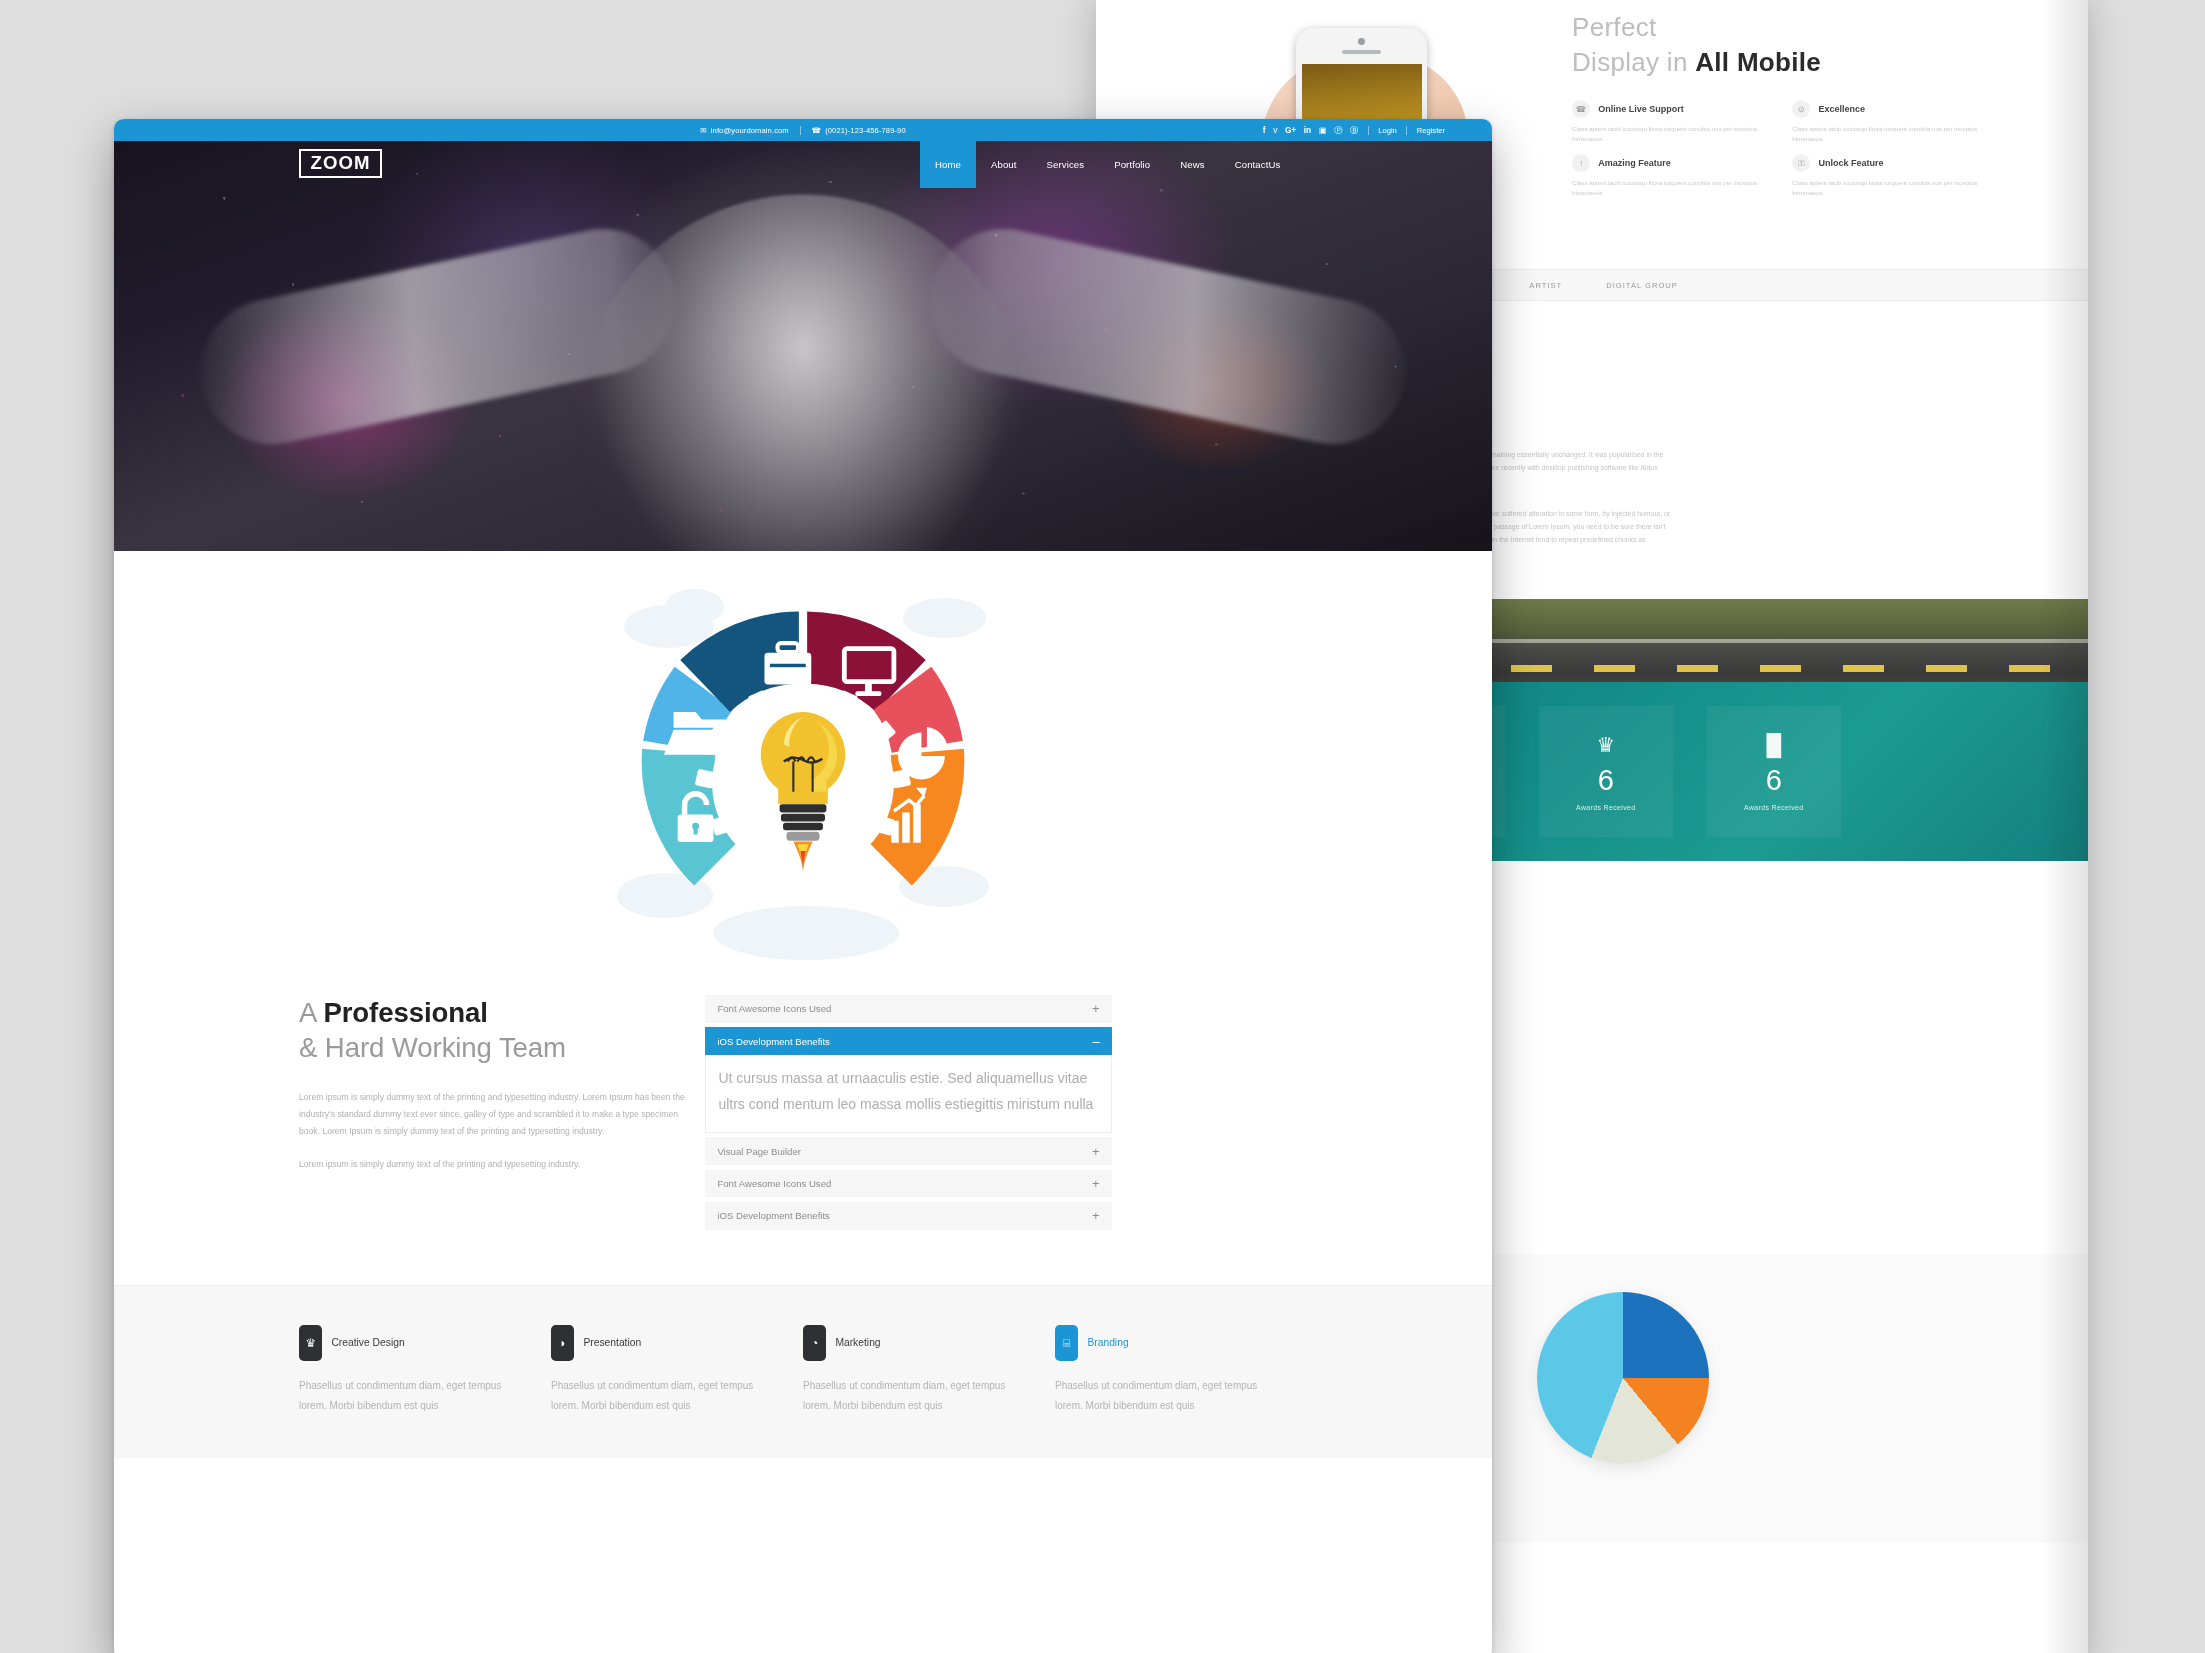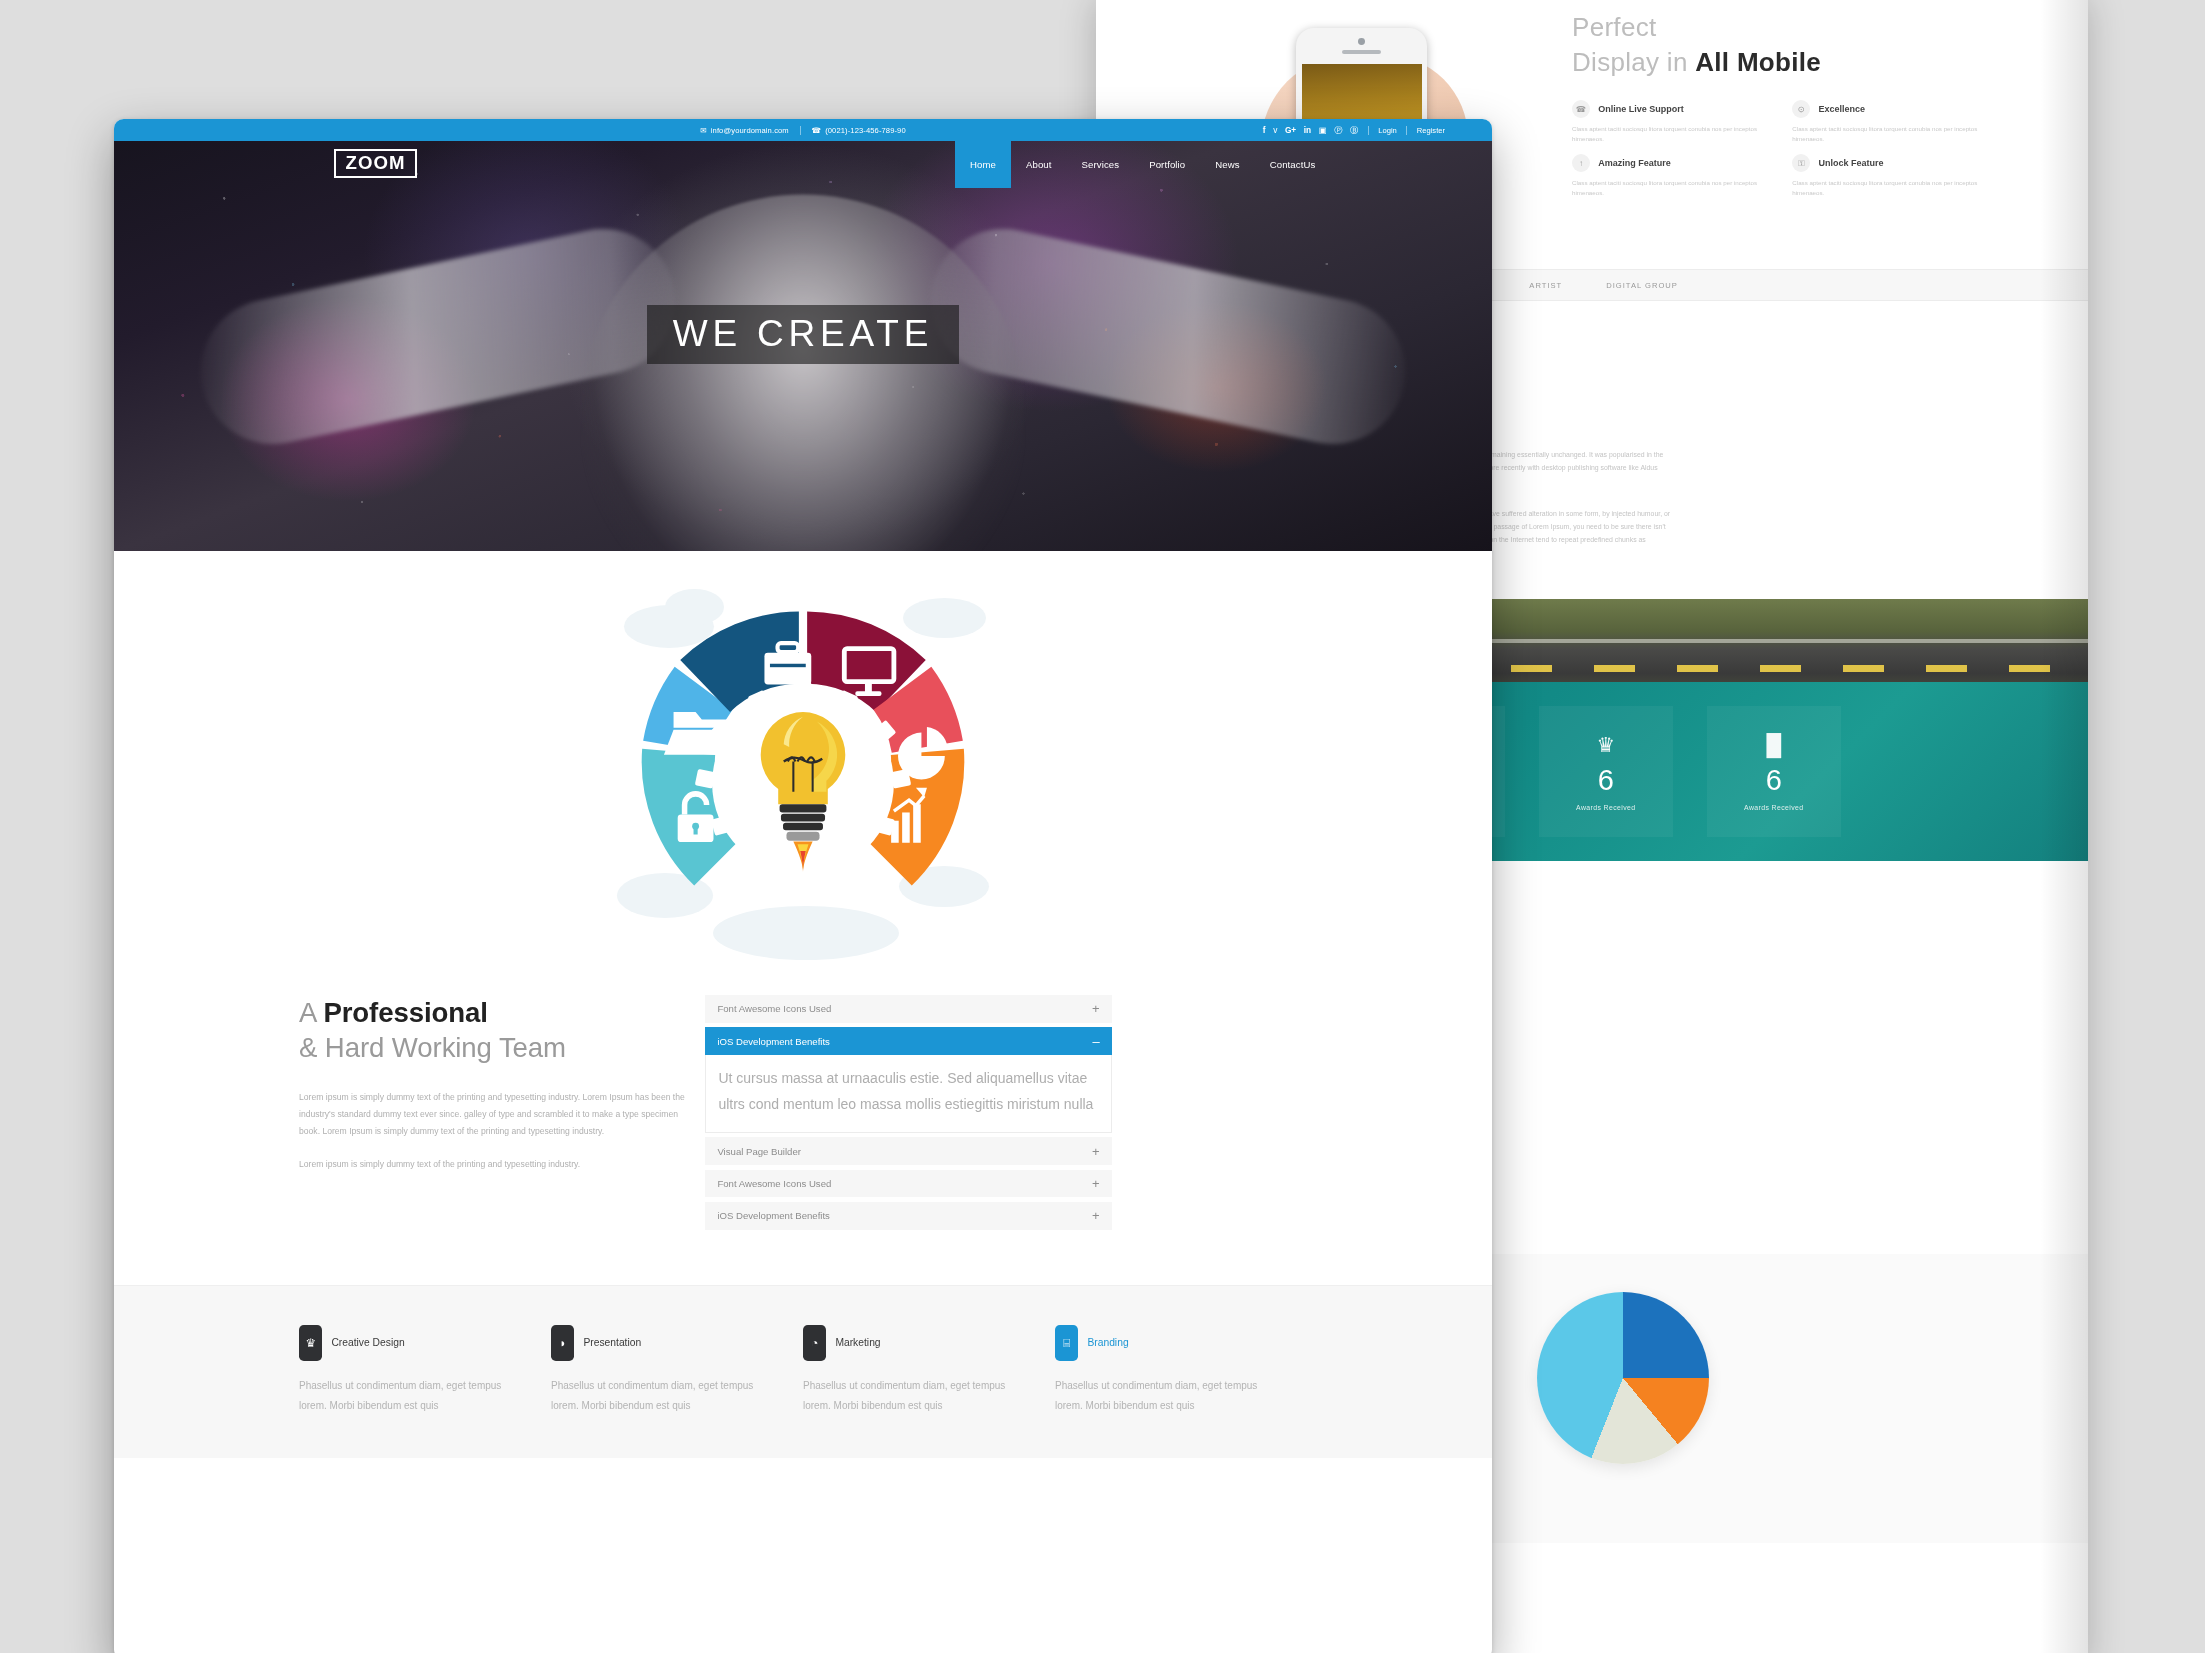--- a/index.html
+++ b/index.html
@@ -175,21 +175,21 @@
       background:radial-gradient(ellipse at 50% 36%, rgba(215,212,214,.88) 0%, rgba(150,146,152,.62) 38%, rgba(60,56,64,.18) 68%, transparent 78%);
       filter:blur(1.4px); }
   .hero-arm-l { position:absolute; left:6%; top:30%; width:482px; height:145px;
       background:linear-gradient(100deg, rgba(200,198,202,.0) 0%, rgba(196,193,199,.75) 45%, rgba(160,156,165,.55) 85%, transparent 100%);
       transform:rotate(-12deg); border-radius:76px; filter:blur(2.1px); }
   .hero-arm-r { position:absolute; right:6%; top:30%; width:482px; height:145px;
       background:linear-gradient(260deg, rgba(200,198,202,.0) 0%, rgba(196,193,199,.75) 45%, rgba(160,156,165,.55) 85%, transparent 100%);
       transform:rotate(12deg); border-radius:76px; filter:blur(2.1px); }
 
   
-  .header { position:relative; z-index:5; height:47px; display:flex; align-items:stretch;margin-left:35px; }
+  .header { position:relative; z-index:5; height:47px; display:flex; align-items:stretch; }
   .logo-wrap { position:absolute; left:185px; top:7.6px; }
   .logo { border:2.1px solid #fff; color:#fff; font-size:18.6px; font-weight:800; letter-spacing:1px;
           padding:1.4px 9.6px 2.8px; line-height:1.15; }
   .nav { position:absolute; left:806px; top:0; display:flex; height:47px; }
   .nav-item { padding:0 15px; display:flex; align-items:center; color:#fff; font-size:9.6px;
               letter-spacing:0.1px; }
   .nav-item.active { background:#1b95d4; }
 
   
   .hero-cap { position:absolute; left:0; right:0; top:164px; z-index:6; text-align:center; }
@@ -409,21 +409,20 @@
           <div class="nav-item active">Home</div>
           <div class="nav-item">About</div>
           <div class="nav-item">Services</div>
           <div class="nav-item">Portfolio</div>
           <div class="nav-item">News</div>
           <div class="nav-item">ContactUs</div>
         </div>
     </div>
 
     <div class="hero-cap">
-      <div class="we-create">WE CREATE</div>
     </div>
   </div>
 
   <div class="content">
 
     <div class="info-wrap">
       <div class="cloud" style="left:13.8px;  top:27.6px;  width:90px; height:43px;"></div>
       <div class="cloud" style="left:55px;  top:12.4px;  width:59px;  height:36px;"></div>
       <div class="cloud" style="left:293px; top:20.7px;  width:83px; height:40px;"></div>
       <div class="cloud" style="left:6.9px;  top:296px; width:96px; height:45px;"></div>

